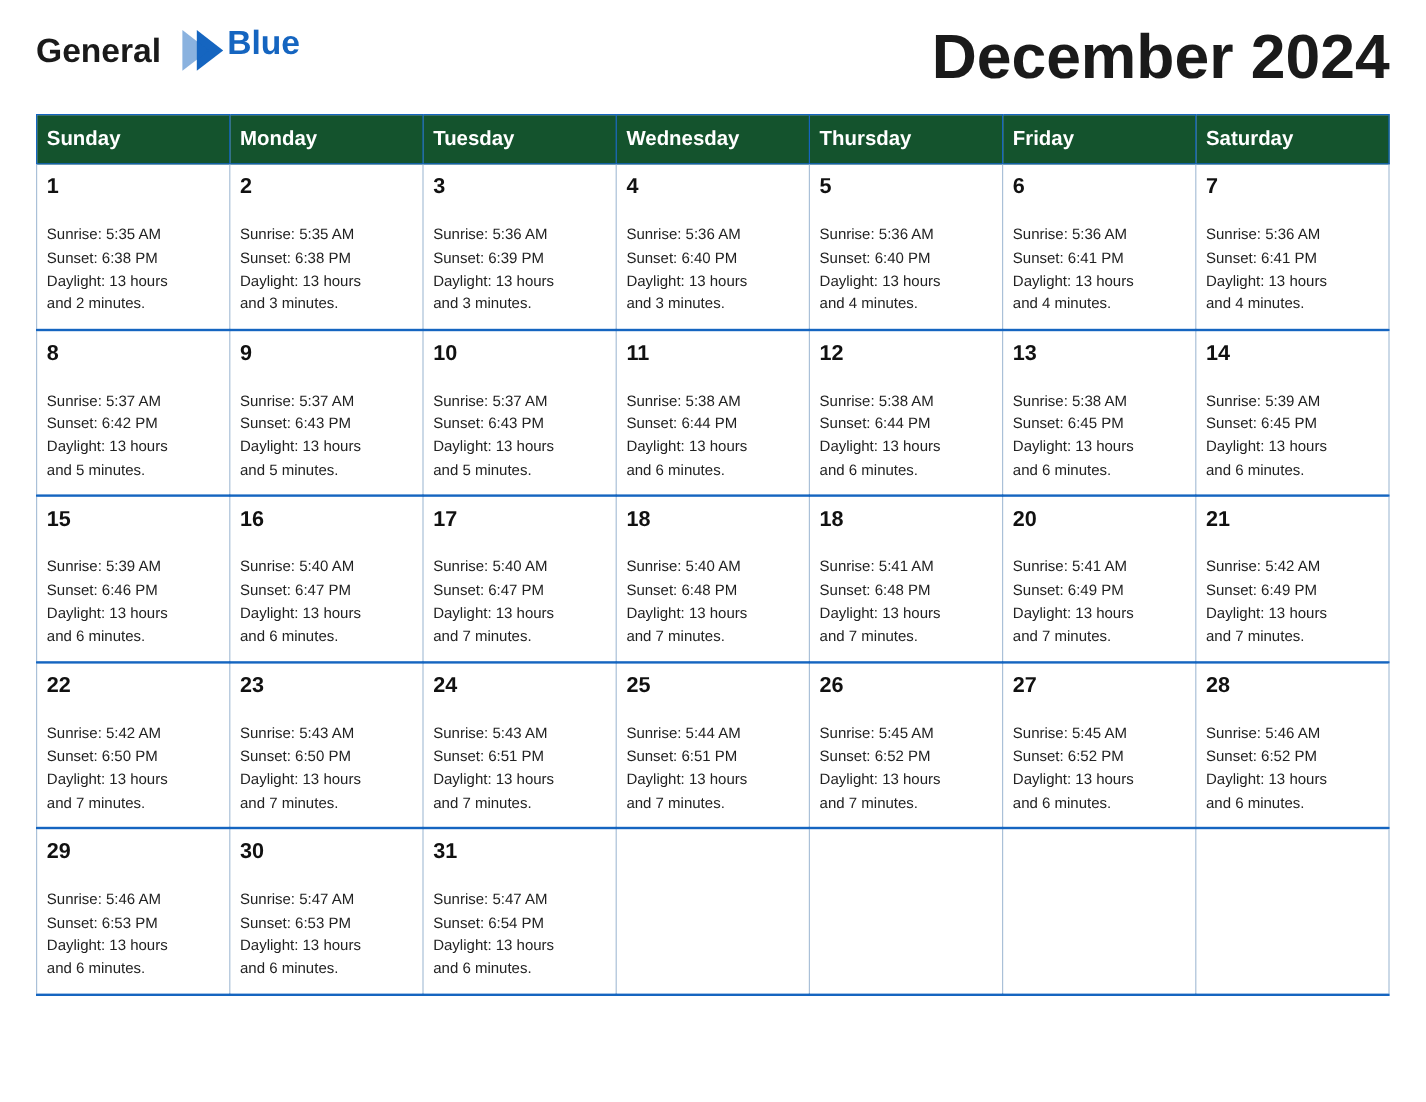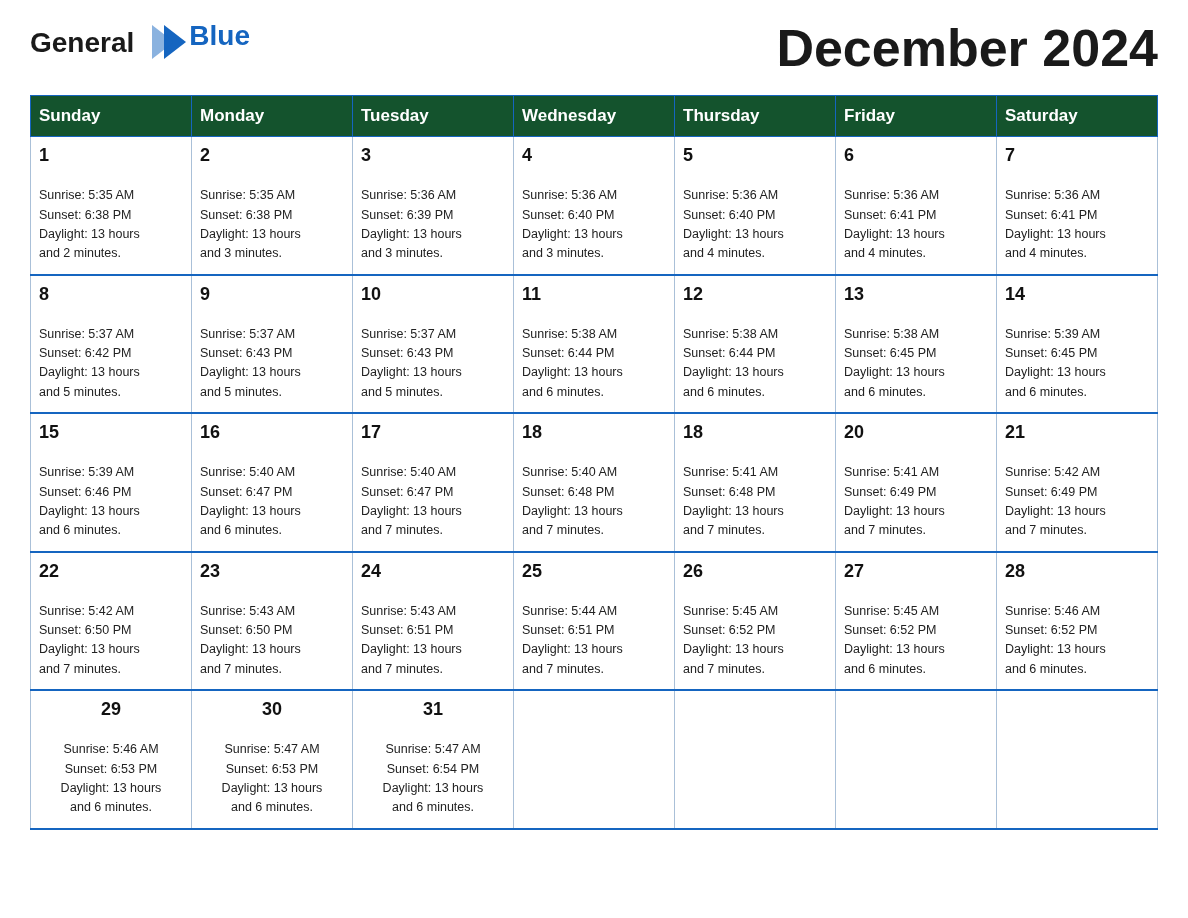--- a/index.html
+++ b/index.html
@@ -87,21 +87,20 @@
       font-size: 12.5px;
       color: #222;
       line-height: 1.55;
       margin-top: 20px;
     }
     tbody tr td:first-child {
       border-left: 1px solid #aac0d8;
     }
     tbody tr:last-child {
       border-bottom: 2px solid #1565C0;
-      text-align: center;
     }
     tbody tr td.empty {
       background: #fff;
     }
     .logo-svg {
       width: 55px;
       height: 45px;
       display: inline-block;
       vertical-align: middle;
     }

